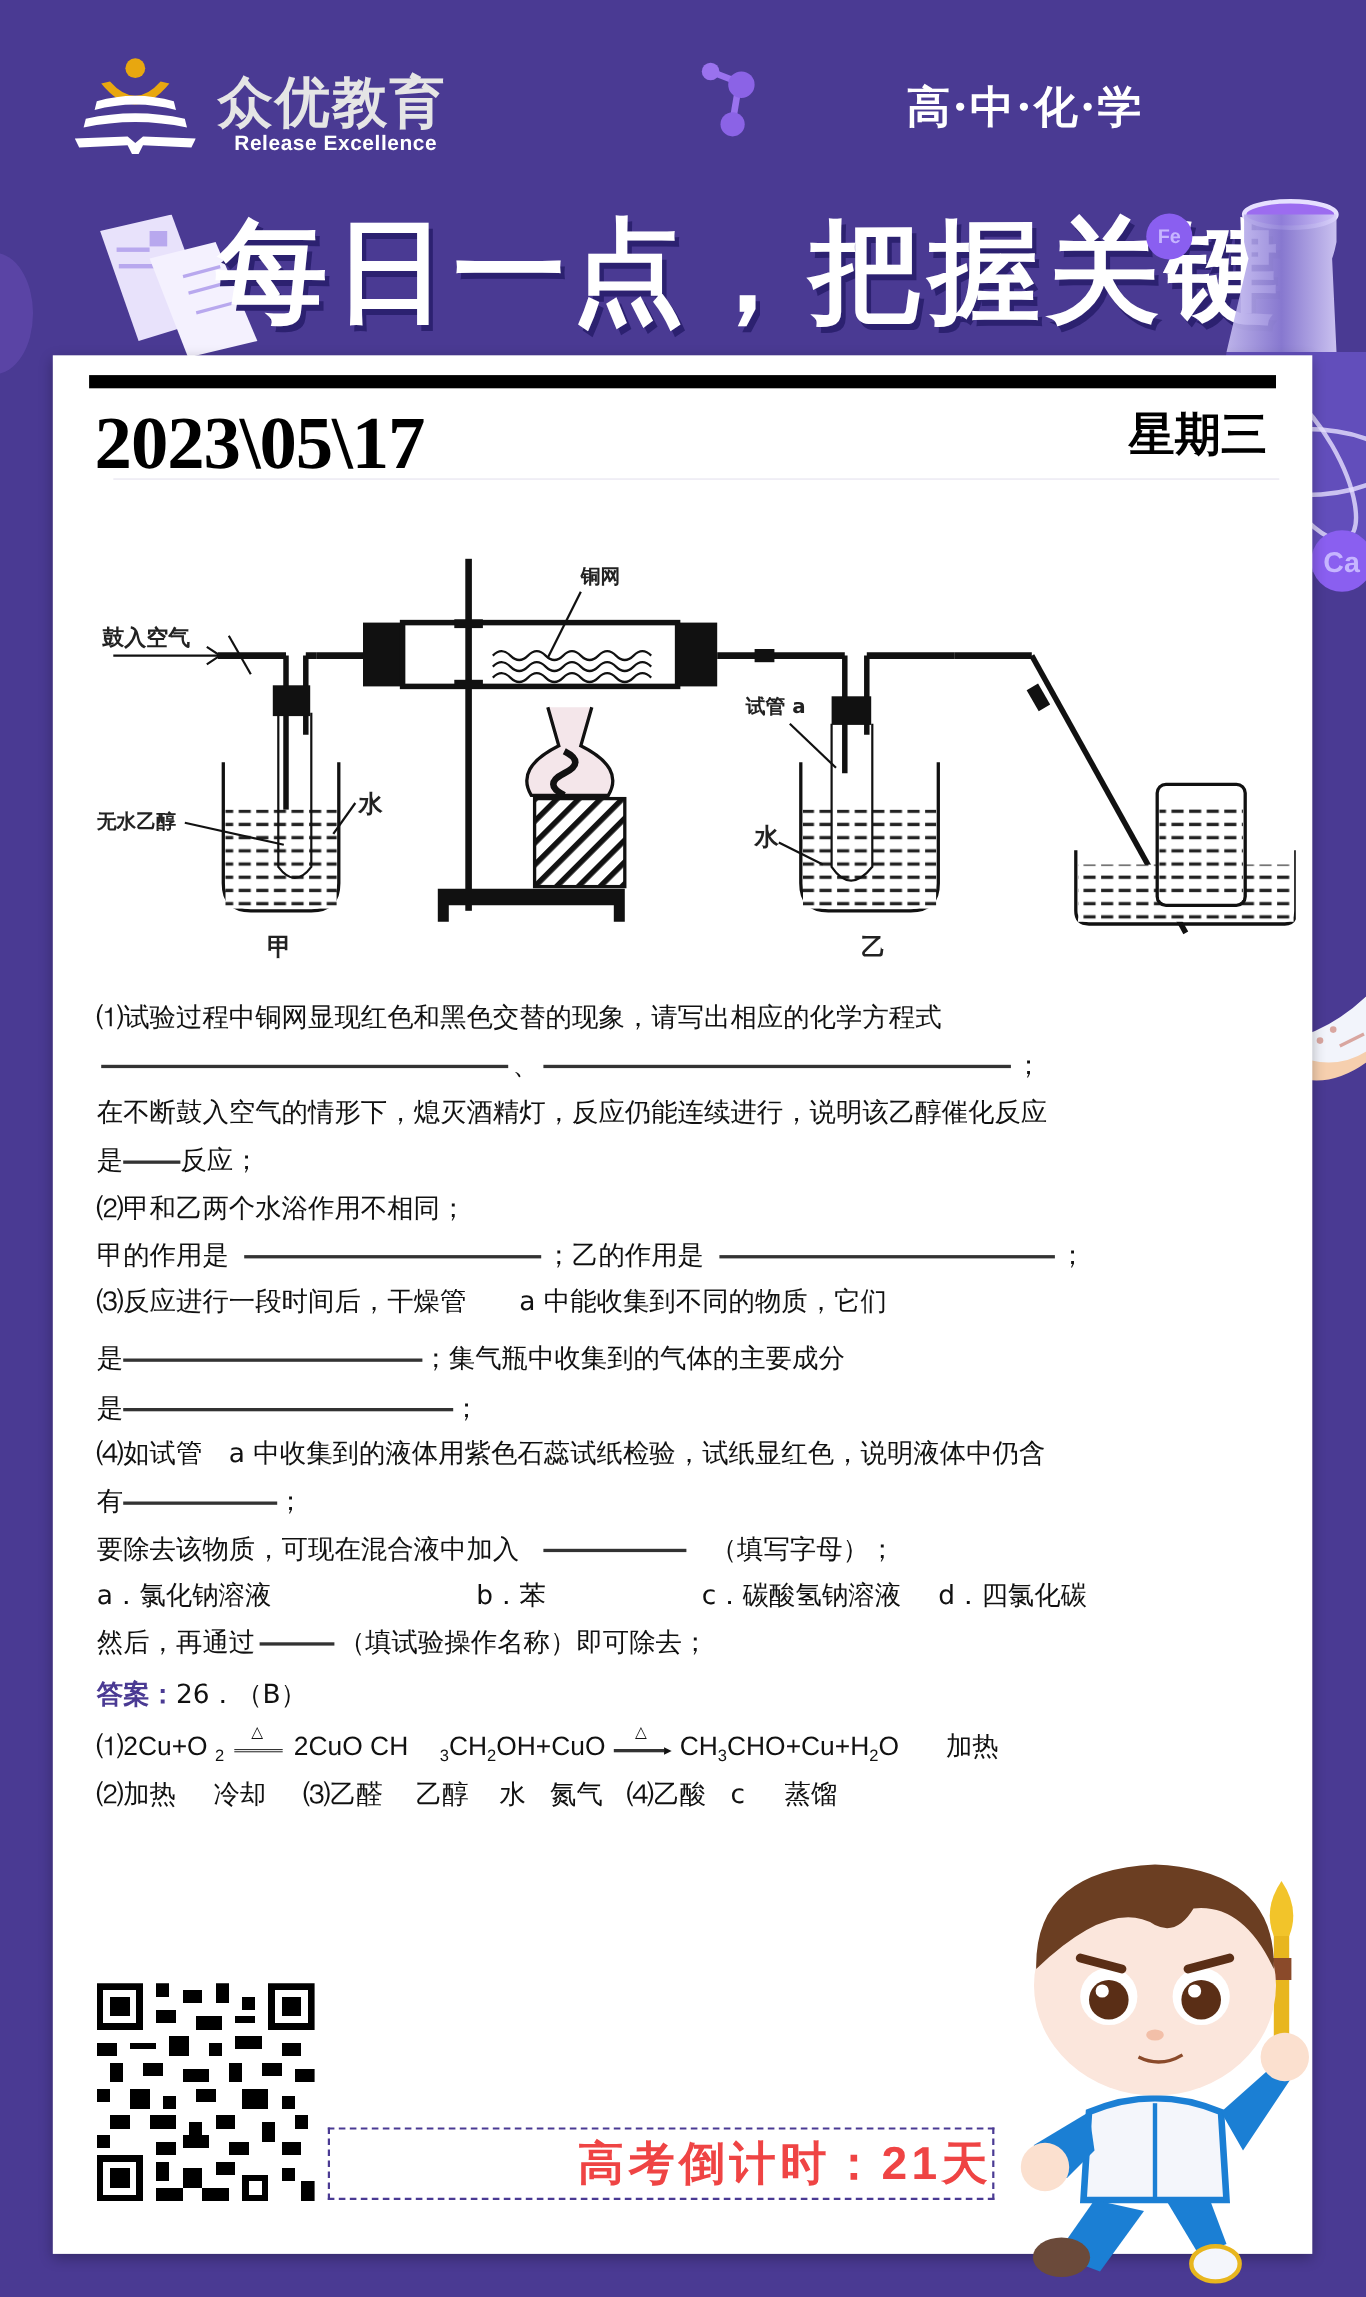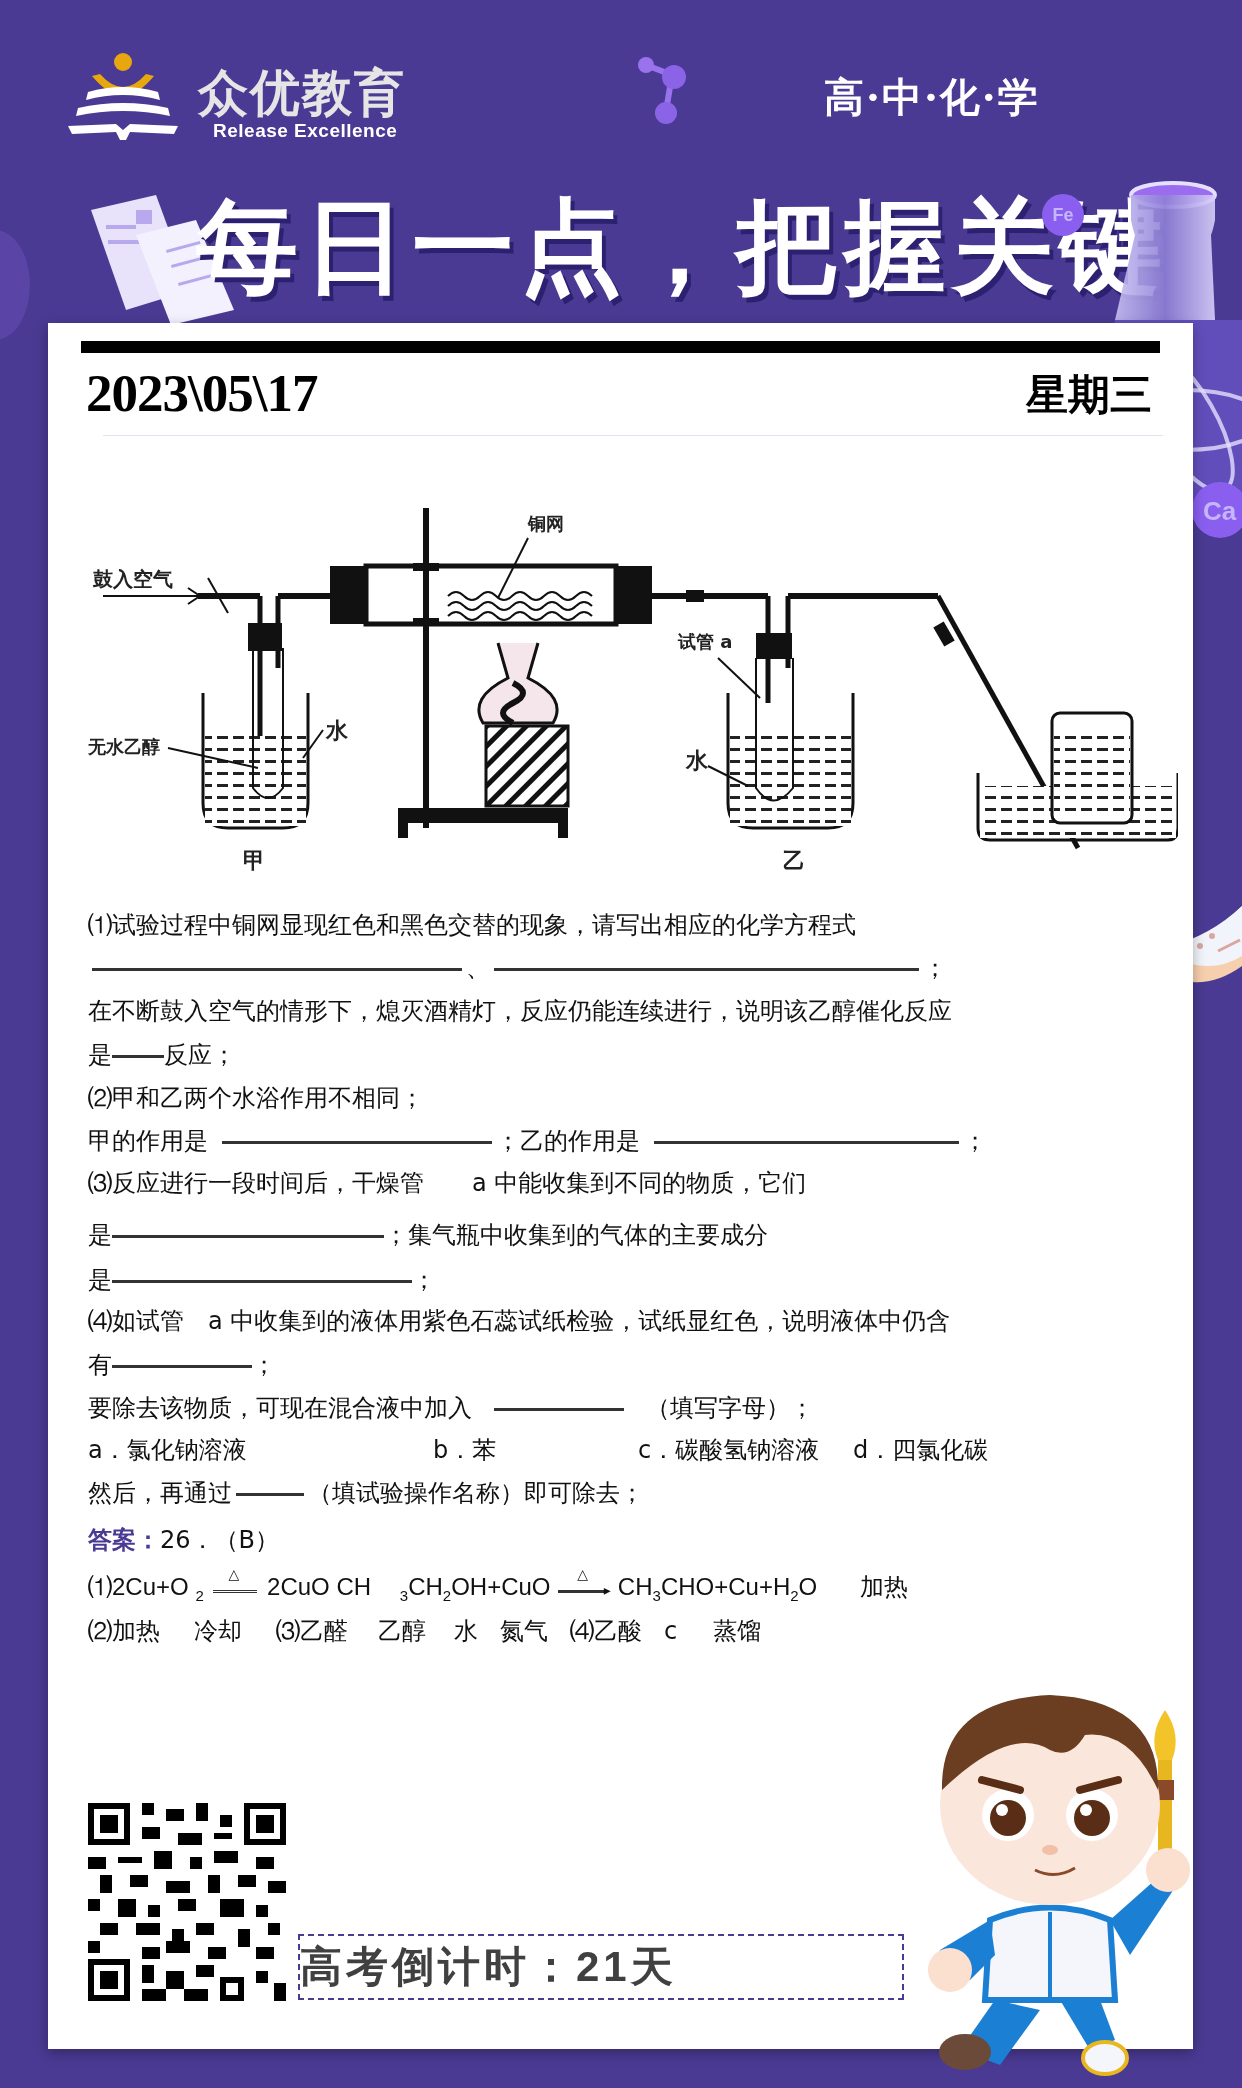--- a/index.html
+++ b/index.html
@@ -16,34 +16,34 @@
   .logo-en { position:absolute; left:145px; top:68px; color:#fff; font-size:19px; font-weight:bold; letter-spacing:0.5px; }
   .molecule { position:absolute; left:636px; top:55px; width:60px; height:70px; }
   .subject { position:absolute; left:824px; top:70px; color:#fff; font-size:40px; font-family:"DejaVu Serif",serif; font-weight:bold; letter-spacing:2px; }
   .headline { position:absolute; left:196px; top:180px; color:#fff; font-size:102px; font-weight:bold; letter-spacing:6px; text-shadow:4px 5px 0 #2c2170; }
   .papers { position:absolute; left:86px; top:195px; width:150px; height:130px; }
   .flask { position:absolute; left:1085px; top:180px; width:157px; height:420px; }
   .fe-ball { position:absolute; left:1042px; top:194px; width:42px; height:42px; border-radius:50%; background:#8a5ff0; color:#c6b5ff; font-size:18px; text-align:center; line-height:42px; font-weight:bold; }
   
   .card { position:absolute; left:48px; top:323px; width:1145px; height:1726px; background:#fff; box-shadow:0 4px 12px rgba(0,0,0,0.3); }
   .topbar { position:absolute; left:33px; top:18px; width:1079px; height:12px; background:#000; }
-  .date { position:absolute; left:38px; top:40px; font-family:"Liberation Serif",serif; font-weight:bold; font-size:53px; color:#000; letter-spacing:-1px; }
+  .date { position:absolute; left:38px; top:40px; font-family:"Liberation Serif",serif; font-weight:bold; font-size:68px; color:#000; letter-spacing:-1px; }
   .weekday { position:absolute; right:41px; top:44px; font-family:"Liberation Serif",serif; font-weight:bold; font-size:42px; color:#000; }
   .thin-rule { position:absolute; left:55px; top:112px; width:1060px; height:1px; background:#e4e2ee; }
   .q-title { position:absolute; left:40px; top:116px; font-size:24px; color:#111; }
   .diagram { position:absolute; left:40px; top:145px; width:1090px; height:420px; }
   .text-block { position:absolute; left:40px; top:585px; width:1080px; font-size:24px; color:#111; font-family:"DejaVu Sans",sans-serif; }
   .line { height:34px; line-height:34px; white-space:nowrap; position:absolute; left:0; }
   .blank { display:inline-block; border-bottom:3px solid #333; vertical-align:middle; margin:0 4px; height:0; }
   .answer-label { color:#4a3a93; font-weight:bold; }
   
   .qr { position:absolute; left:40px; top:1480px; width:198px; height:198px; background:#fff; }
   .promo-banner { position:absolute; left:250px; top:1482px; width:606px; height:58px; background:#4a3a93; color:#fff; font-size:40px; font-weight:bold; line-height:58px; text-align:center; letter-spacing:1px; }
   .promo-scan { position:absolute; left:250px; top:1545px; width:606px; height:60px; color:#111; font-size:40px; font-weight:bold; line-height:60px; text-align:center; letter-spacing:18px; }
-  .promo-count { position:absolute; left:250px; top:1611px; width:602px; height:62px; border:2px dashed #4a3a93; color:#404040; font-size:42px; font-weight:bold; line-height:62px; text-align:left; letter-spacing:4px; }
+  .promo-count { position:absolute; left:250px; top:1611px; width:602px; height:62px; border:2px dashed #4a3a93; color:#ef4444; font-size:42px; font-weight:bold; line-height:62px; text-align:right; letter-spacing:4px; }
   .mascot { position:absolute; left:900px; top:1680px; width:300px; height:400px; }
   .paper-curl { position:absolute; left:1130px; top:896px; width:112px; height:96px; }
 </style>
 </head>
 <body>
 
 <div class="bg-circle" style="left:-40px;top:230px;width:70px;height:110px;"></div>
 
 <div class="logo">
   <svg class="logo-mark" viewBox="0 0 110 90">

